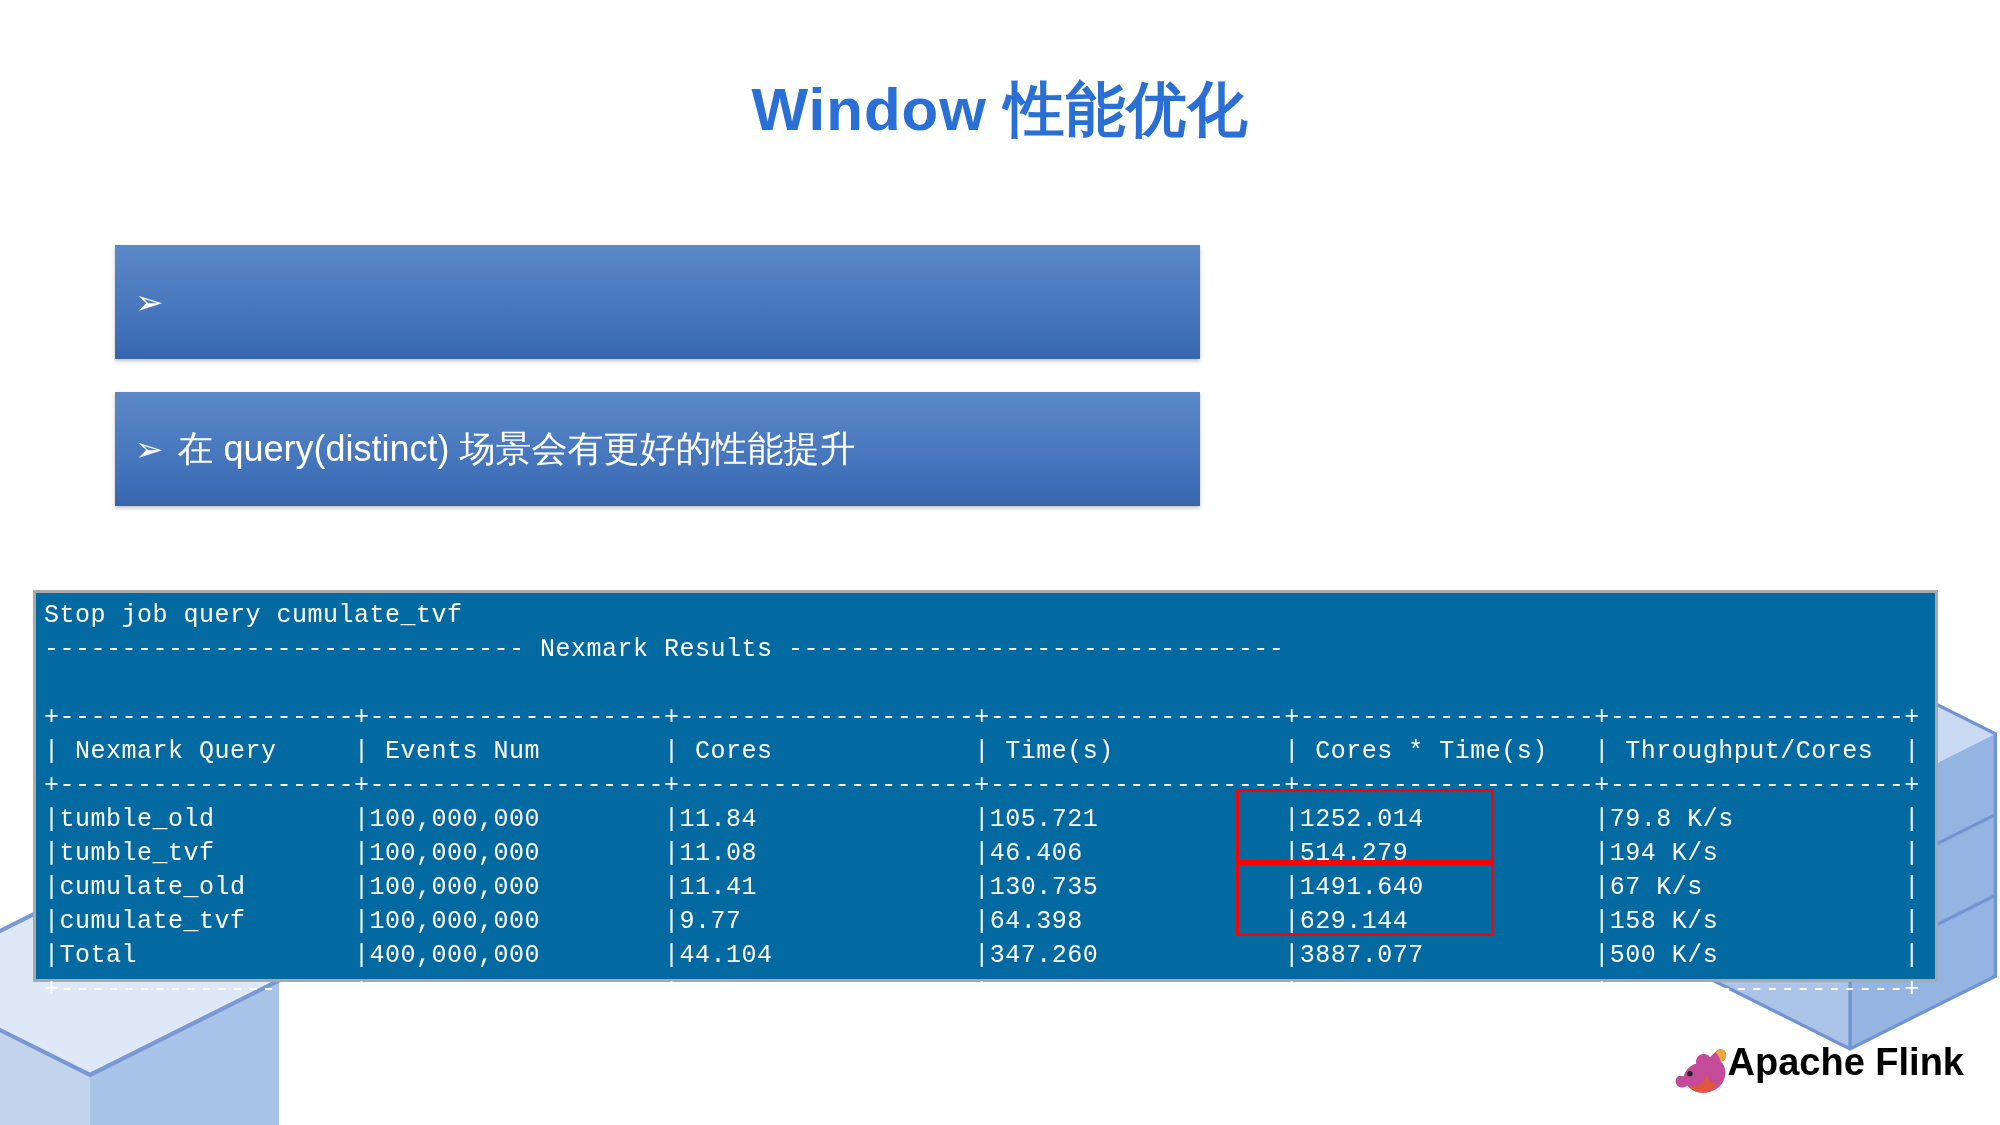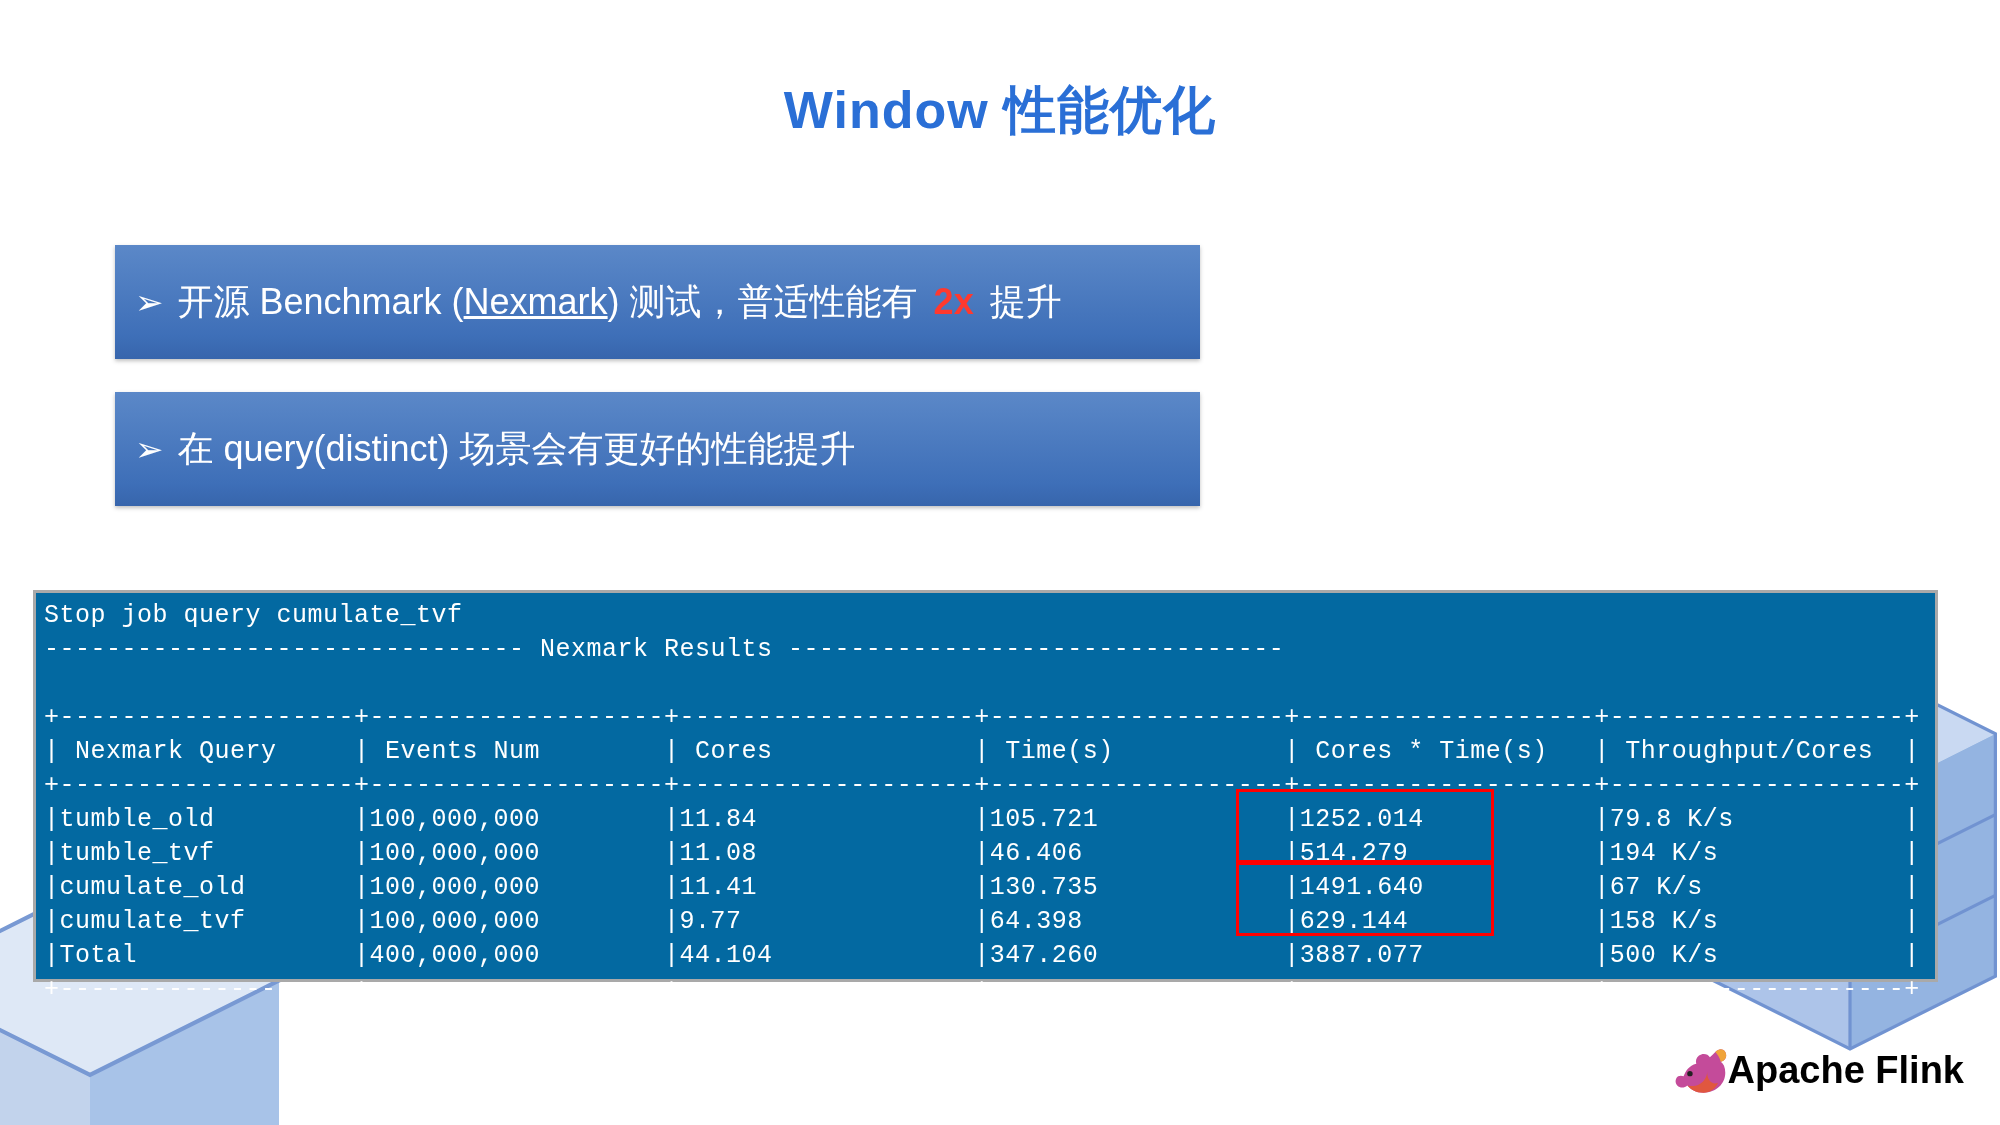--- a/index.html
+++ b/index.html
@@ -36,25 +36,25 @@
   .iso-left  { fill: #a9c1e8; }
   .iso-right { fill: #8fb0e0; }
   .iso-edge  { stroke: #6a8ecf; stroke-width: 2; fill: none; }
   .iso-top2  { fill: #dbe6f6; }
   .iso-left2 { fill: #bccfeb; }
   .iso-right2{ fill: #9fbde6; }
 
   
   .slide-title {
     position: absolute;
-    top: 76px;
+    top: 70px;
     left: 0;
     width: 100%;
     text-align: center;
-    font-size: 52px;
+    font-size: 60px;
     font-weight: 700;
     color: #2a6fd6;
     letter-spacing: 1px;
   }
 
   .callout {
     position: absolute;
     left: 115px;
     width: 1085px;
     height: 114px;
@@ -105,21 +105,20 @@
     box-sizing: border-box;
     pointer-events: none;
   }
 
   
   .footer-logo {
     position: absolute;
     right: 36px;
     bottom: 26px;
     display: flex;
-    align-items: center;
   }
   .footer-logo .text {
     font-size: 38px;
     font-weight: 700;
     color: #000000;
   }
   .squirrel {
     width: 58px;
     height: 58px;
   }
@@ -141,23 +140,20 @@
   <polyline class="iso-edge" points="10,155 100,200 190,155"></polyline>
   <polyline class="iso-edge" points="100,150 100,250"></polyline>
   <polyline class="iso-edge" points="100,10 190,55 190,205 100,250 10,205 10,55 100,10"></polyline>
   <ellipse cx="100" cy="-10" rx="46" ry="22" fill="#cddcf2" stroke="#87a6d8" stroke-width="3" transform="translate(0,30)"></ellipse>
 </svg>
 
 <div class="slide-title">Window 性能优化</div>
 
 <div class="callout callout-1">
   <span class="arrow">➢</span>
-  <span>
-    <span>开源 Benchmark (</span><span class="underline">Nexmark</span><span>) 测试，普适性能有 </span><span class="hl">2x</span><span> 提升</span>
-  </span>
 </div>
 
 <div class="callout callout-2">
   <span class="arrow">➢</span>
   <span>在 query(distinct) 场景会有更好的性能提升</span>
 </div>
 
 <div class="terminal"><span>Stop job query cumulate_tvf</span>
 <span>------------------------------- Nexmark Results --------------------------------</span>
 <span></span>

